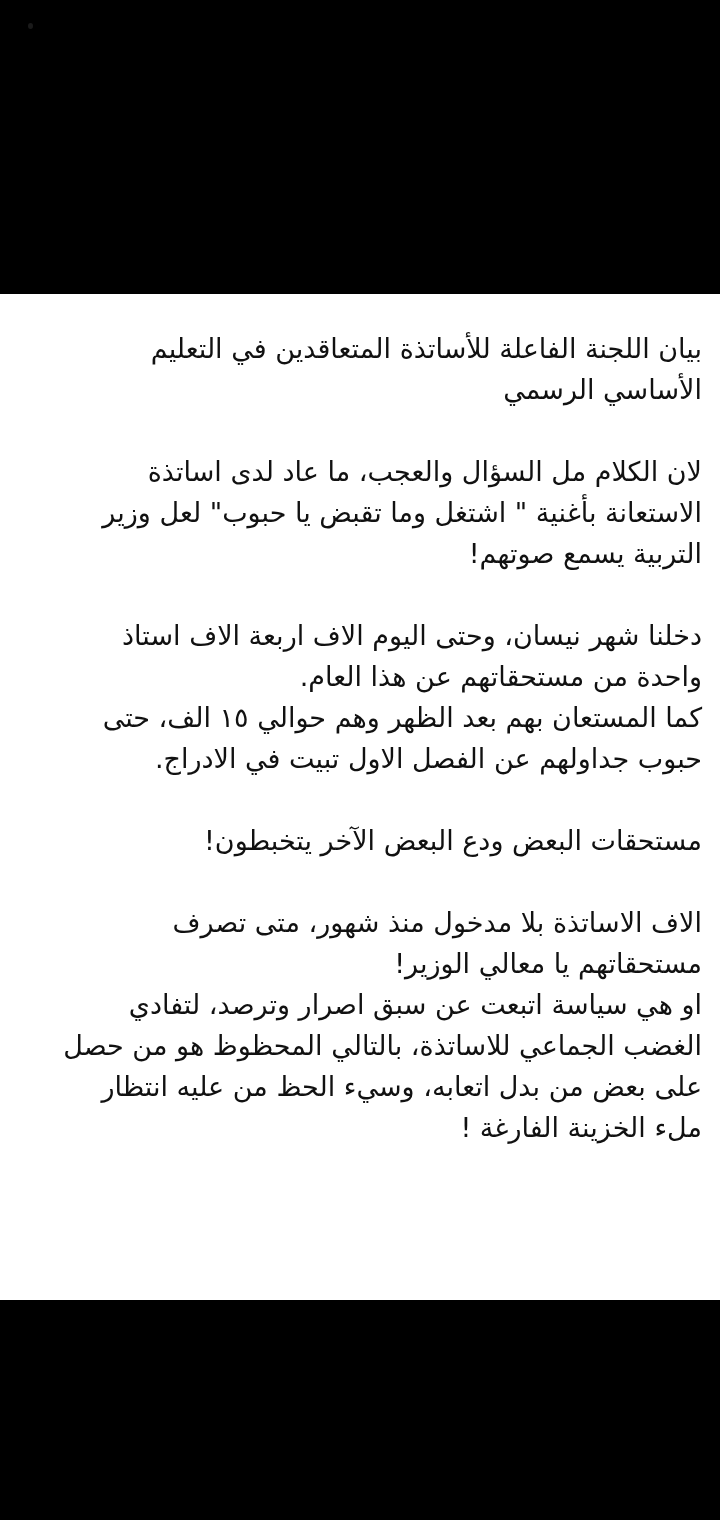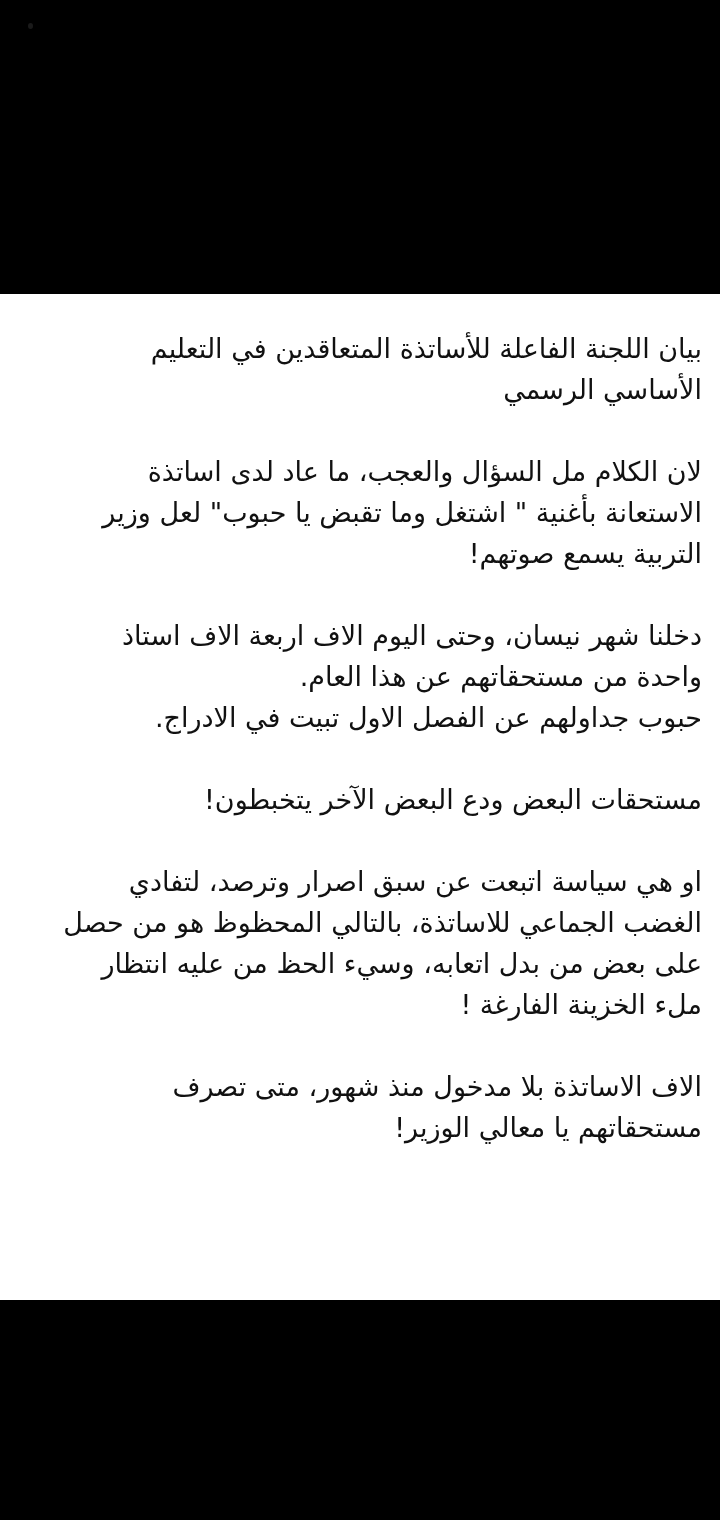--- a/index.html
+++ b/index.html
@@ -54,35 +54,36 @@
 
     <div class="para">
       <span class="line">لان الكلام مل السؤال والعجب، ما عاد لدى اساتذة</span>
       <span class="line">الاستعانة بأغنية " اشتغل وما تقبض يا حبوب" لعل وزير</span>
       <span class="line">التربية يسمع صوتهم!</span>
     </div>
 
     <div class="para">
       <span class="line">دخلنا شهر نيسان، وحتى اليوم الاف اربعة الاف استاذ</span>
       <span class="line">واحدة من مستحقاتهم عن هذا العام.</span>
+      <span class="line">كما المستعان بهم بعد الظهر وهم حوالي ١٥ الف، حتى</span>
       <span class="line">حبوب جداولهم عن الفصل الاول تبيت في الادراج.</span>
     </div>
 
     <div class="para">
       <span class="line">مستحقات البعض ودع البعض الآخر يتخبطون!</span>
+    </div>
+
+    <div class="para tight">
+      <span class="line">الاف الاساتذة بلا مدخول منذ شهور، متى تصرف</span>
+      <span class="line">مستحقاتهم يا معالي الوزير!</span>
     </div>
 
     <div class="para">
       <span class="line">او هي سياسة اتبعت عن سبق اصرار وترصد، لتفادي</span>
       <span class="line">الغضب الجماعي للاساتذة، بالتالي المحظوظ هو من حصل</span>
       <span class="line">على بعض من بدل اتعابه، وسيء الحظ من عليه انتظار</span>
       <span class="line">ملء الخزينة الفارغة !</span>
     </div>
 
-    <div class="para tight">
-      <span class="line">الاف الاساتذة بلا مدخول منذ شهور، متى تصرف</span>
-      <span class="line">مستحقاتهم يا معالي الوزير!</span>
-    </div>
-
   </div>
 </div>
 
 <div class="bottom-black"></div>
 
 </body></html>

